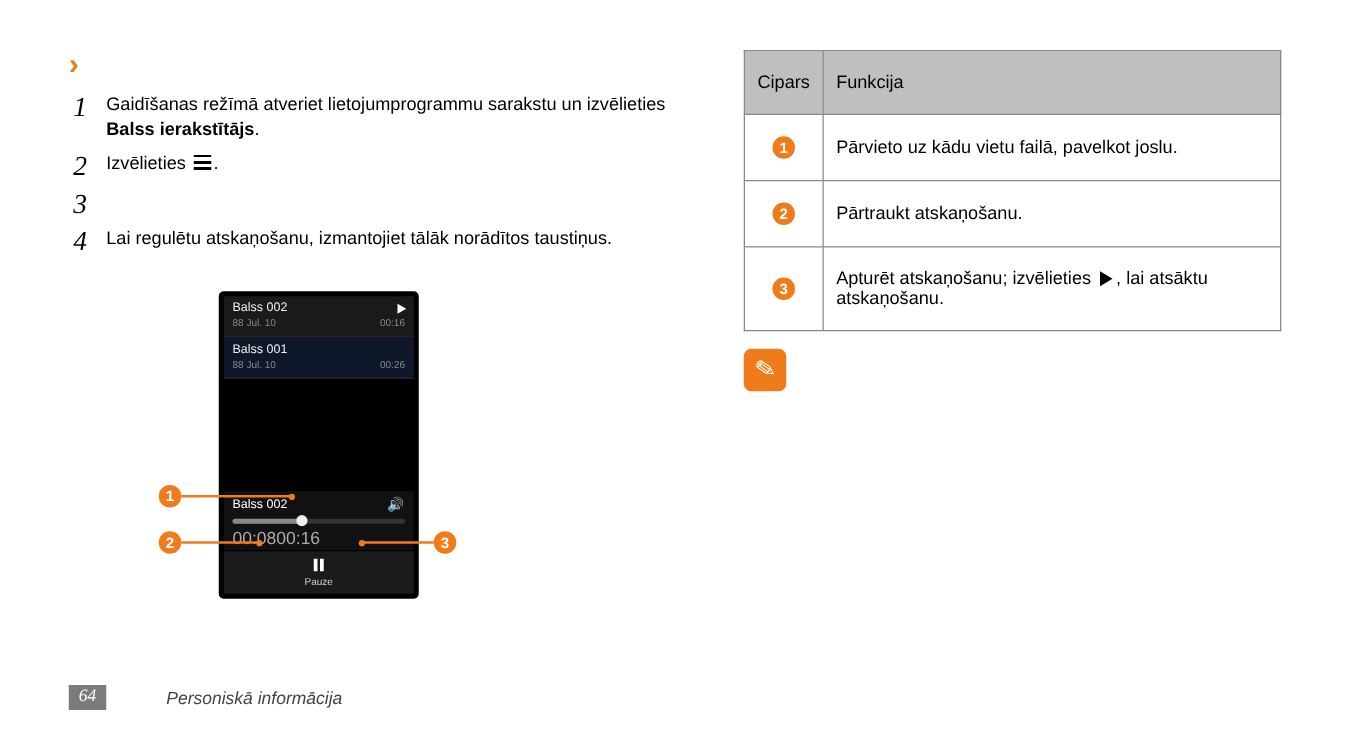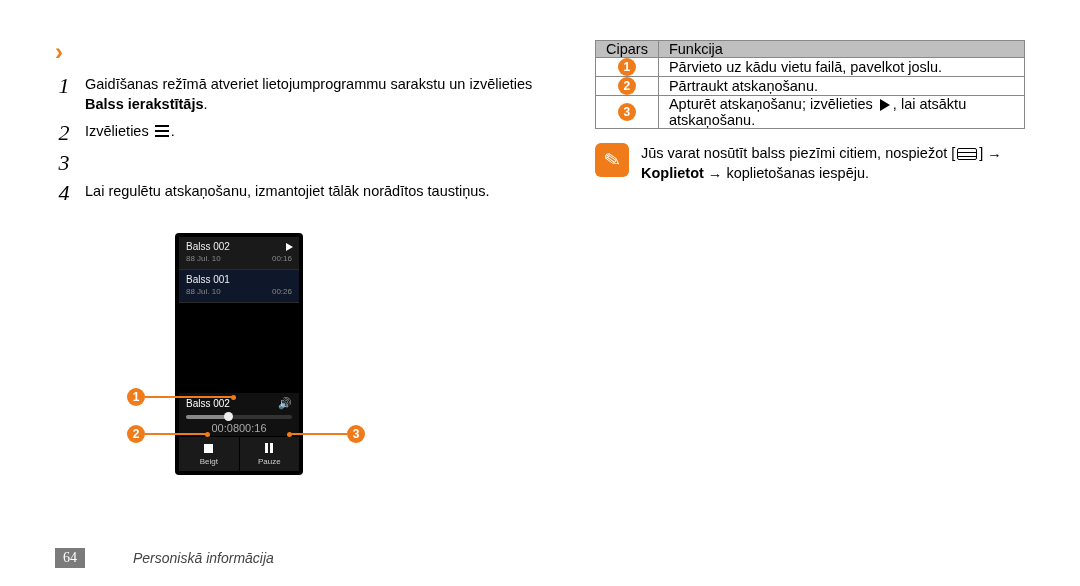--- a/index.html
+++ b/index.html
@@ -53,21 +53,21 @@
     vertical-align: -1px;
     background:
       repeating-linear-gradient(to bottom,
         #000 0 2px, transparent 2px 5px);
     margin: 0 2px;
   }
 
   
   .phone-wrap { position: relative; width: 260px; margin: 10px 0 0 120px; }
   .phone {
-    width: 128px;
+    width: 160px;
     background: #000;
     border-radius: 4px;
     padding: 4px;
     color: #fff;
     font-size: 10px;
     margin-top: 28px;
   }
   .rec-item {
     background: #1a1a1a;
     padding: 4px 7px 6px 7px;
@@ -88,21 +88,21 @@
   .nowplay {
     background: #111;
     padding: 4px 7px 2px 7px;
     position: relative;
   }
   .np-row { display: flex; justify-content: space-between; align-items: center; font-size: 10px; }
   .vol-ic { font-size: 11px; color: #ddd; }
   .slider { position: relative; height: 4px; background: #333; margin: 5px 0 3px 0; border-radius: 2px; }
   .slider-fill { position: absolute; left: 0; top: 0; bottom: 0; width: 40%; background: #888; border-radius: 2px; }
   .slider-thumb { position: absolute; left: 40%; top: -3px; width: 9px; height: 9px; border-radius: 50%; background: #eee; margin-left: -4px; }
-  .time-row { display: flex; justify-content: center; font-size: 11px; color: #aaa; }
+  .time-row { display: flex; justify-content: flex-start; font-size: 14px; color: #aaa; }
   .ctrl-row { display: flex; }
   .ctrl-btn {
     flex: 1;
     text-align: center;
     padding: 6px 0 5px 0;
     background: #1a1a1a;
     border-top: 1px solid #000;
     font-size: 8px;
     color: #ccc;
   }
@@ -142,21 +142,21 @@
   }
 
   
   table.func {
     border-collapse: collapse;
     width: 100%;
     font-size: 14.5px;
   }
   table.func th, table.func td {
     border: 1px solid #888;
-    padding: 0 10px;
+    padding: 17px 10px;
     text-align: left;
     vertical-align: middle;
   }
   table.func th {
     background: #bfbfc0;
     font-weight: 400;
   }
   .num-circ {
     display: inline-flex;
     width: 18px; height: 18px;
@@ -215,20 +215,21 @@
     bottom: 18px;
     font-size: 14px;
     color: #444;
     display: flex;
     align-items: center;
     gap: 10px;
   }
   .pagebox {
     background: #7b7b7b;
     color: #fff;
+    font-style: italic;
     font-family: Georgia, serif;
     padding: 2px 8px;
   }
   .foot-label { font-style: italic; margin-left: 38px; }
 </style>
 </head>
 <body>
 
 <div class="columns">
   <div class="col-left">
@@ -295,24 +296,20 @@
           <div class="slider">
             <div class="slider-fill"></div>
             <div class="slider-thumb"></div>
           </div>
           <div class="time-row">
             <span>00:08</span>
             <span>00:16</span>
           </div>
         </div>
         <div class="ctrl-row">
-          <div class="ctrl-btn">
-            <span class="ctrl-glyph"><span class="stop-sq"></span></span>
-            <span>Beigt</span>
-          </div>
           <div class="ctrl-btn">
             <span class="ctrl-glyph"><span class="pause-bars"></span></span>
             <span>Pauze</span>
           </div>
         </div>
       </div>
     </div>
   </div>
 
   <div class="col-right">
@@ -336,21 +333,20 @@
             <td style="text-align: center;"><span class="num-circ">3</span></td>
             <td>Apturēt atskaņošanu; izvēlieties <span class="play-inline"></span>, lai atsāktu atskaņošanu.</td>
           </tr>
         </tbody>
     </table>
 
     <div class="tip">
       <div class="tip-icon">
         <span class="tip-pen">✎</span>
       </div>
-      <div id="tip-text">Jūs varat nosūtīt balss piezīmi citiem, nospiežot [<span class="menu-inline"></span>] → <b>Koplietot</b> → koplietošanas iespēju.</div>
     </div>
   </div>
 </div>
 
 <div class="footer">
   <span class="pagebox">64</span>
   <span class="foot-label">Personiskā informācija</span>
 </div>
 
 </body></html>

